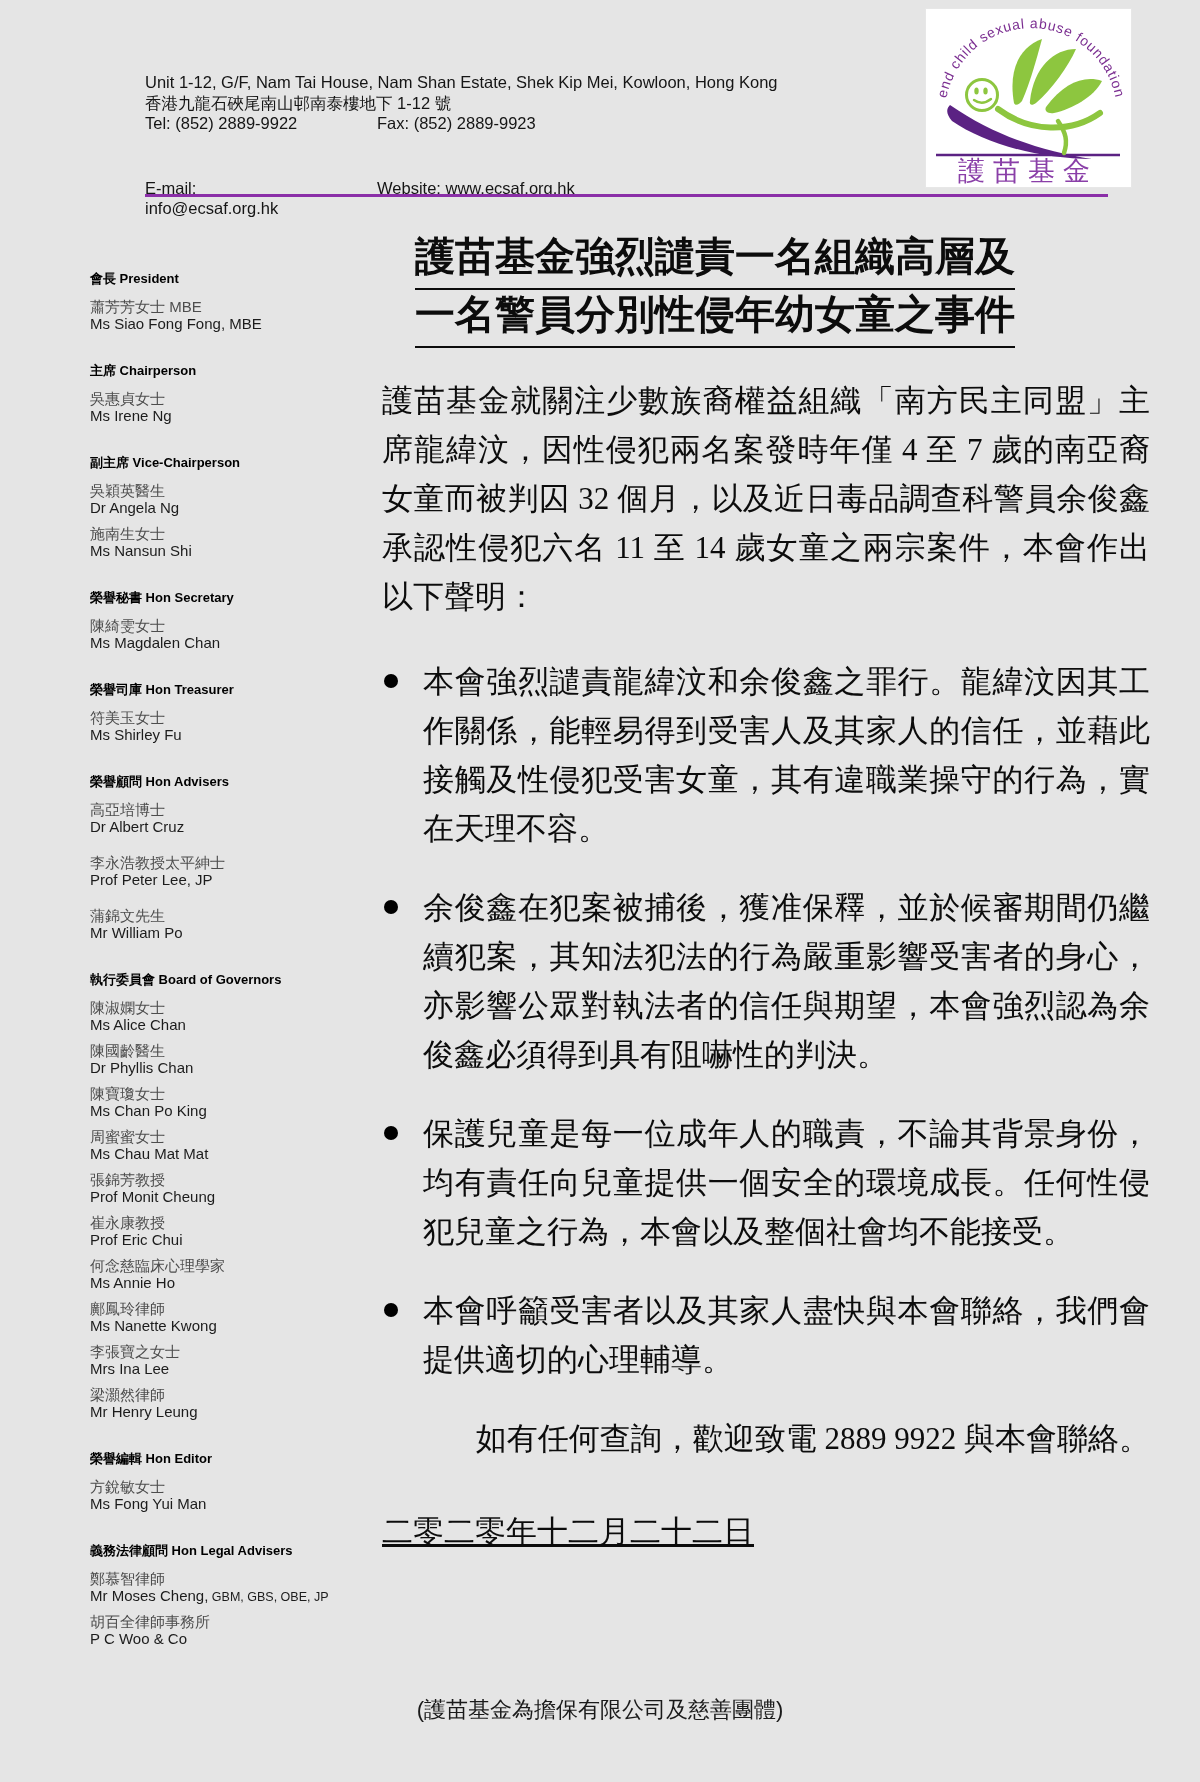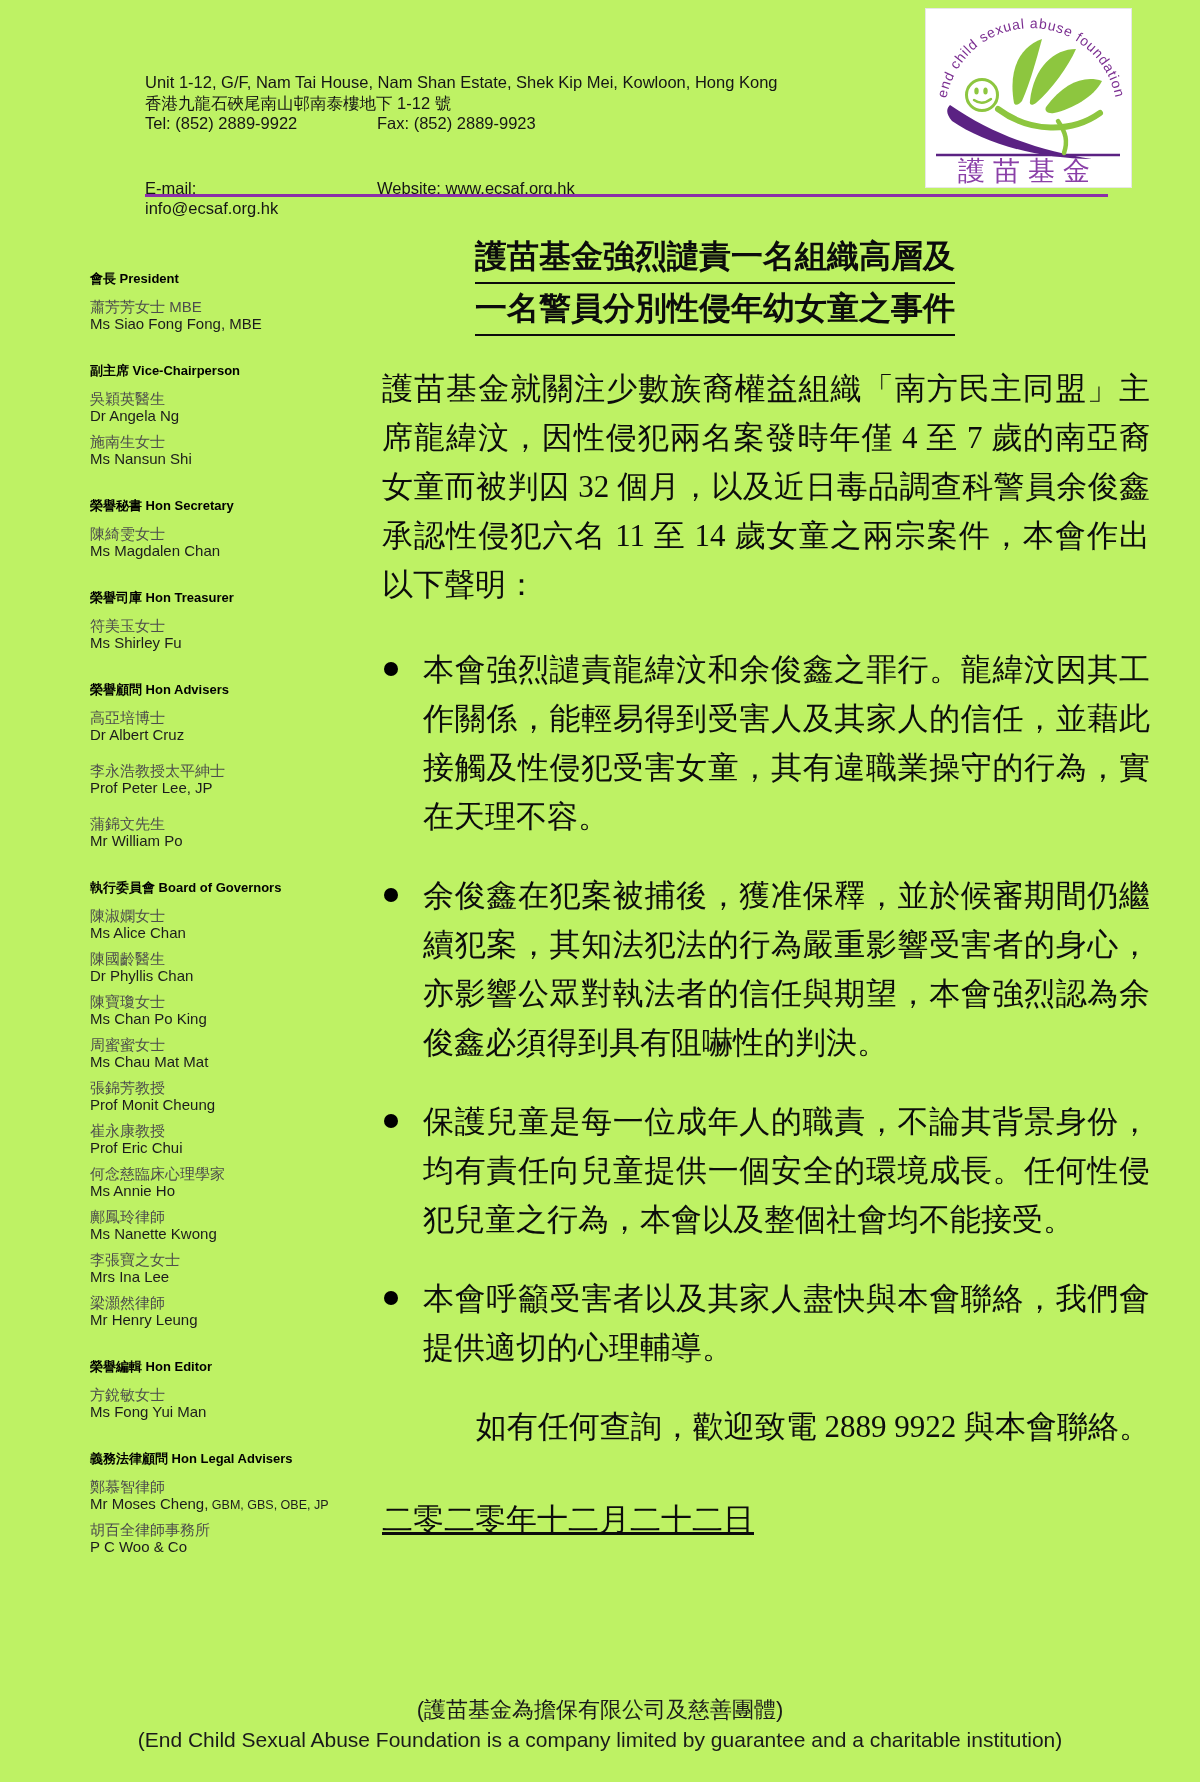--- a/index.html
+++ b/index.html
@@ -1,16 +1,16 @@
 <!DOCTYPE html>
 <html><head>
 <meta charset="utf-8">
 <style>
   html,body{margin:0;padding:0;background:#fff;}
-  .page{position:relative;width:1200px;height:1782px;background:#bef264;overflow:hidden;
+  .page{position:relative;width:1200px;height:1782px;background:#e5e5e5;overflow:hidden;
         font-family:"Liberation Sans","DejaVu Sans",sans-serif;color:#111;}
 
   
   .address{position:absolute;left:145px;top:72px;font-size:16.5px;line-height:20.5px;color:#151515;}
   .address .cols{display:grid;grid-template-columns:188px auto;gap:44px;}
   .logo-box{position:absolute;left:925px;top:8px;width:205px;height:178px;border:1px solid #e7e7e7;background:#fff;}
   .header-rule{position:absolute;left:145px;top:194px;width:963px;height:3px;background:#8B2FA8;}
 
   
   .sidebar{position:absolute;left:90px;top:268px;width:300px;}
@@ -19,22 +19,22 @@
   .member{margin-bottom:7px;}
   .section.wide .member{margin-bottom:17px;}
   .member .zh{display:block;font-size:15px;line-height:17px;color:#4d4d4d;}
   .member .en{display:block;font-size:15px;line-height:17px;color:#1c1c1c;}
   .member .en .suffix{font-size:12.5px;}
 
   
   .main{position:absolute;left:382px;top:232px;width:768px;
         font-family:"Liberation Serif","DejaVu Serif",serif;color:#0c0c0c;}
   .title-wrap{width:666px;text-align:center;margin-bottom:28px;}
-  .title-line{display:inline-block;font-size:32px;line-height:49px;font-weight:bold;
-              border-bottom:2.5px solid #0c0c0c;padding-bottom:1px;}
+  .title-line{display:inline-block;font-size:40px;line-height:49px;font-weight:bold;
+              border-bottom:2.5px solid #0c0c0c;padding-bottom:7px;}
   .intro{font-size:31px;line-height:49px;text-align:justify;margin:0 0 36px 0;}
   .bullet{display:flex;margin-bottom:30px;}
   .bullet-dot{flex:none;width:14px;height:14px;border-radius:50%;background:#000;margin:17px 25px 0 2px;}
   .bullet-text{flex:1;font-size:31px;line-height:49px;text-align:justify;}
   .contact-line{font-size:31px;line-height:49px;margin-top:26px;text-align:right;}
   .date-line{font-size:31px;line-height:49px;margin-top:44px;text-decoration:underline;}
 
   
   .footer{position:absolute;left:0;top:1695px;width:100%;text-align:center;color:#1a1a1a;}
   .footer .zh{font-size:22px;line-height:30px;}
@@ -92,20 +92,29 @@
   <div class="section">
     <div class="section-title">會長 President</div>
     <div>
   <div class="member">
     <span class="zh">蕭芳芳女士 MBE</span>
     <span class="en"><span>Ms Siao Fong Fong, MBE</span><span class="suffix"></span></span>
   </div>
 </div>
   </div>
 
+  <div class="section">
+    <div class="section-title">主席 Chairperson</div>
+    <div>
+  <div class="member">
+    <span class="zh">吳惠貞女士</span>
+    <span class="en"><span>Ms Irene Ng</span><span class="suffix"></span></span>
+  </div>
+</div>
+  </div>
 
   <div class="section">
     <div class="section-title">副主席 Vice-Chairperson</div>
     <div>
   <div class="member">
     <span class="zh">吳穎英醫生</span>
     <span class="en"><span>Dr Angela Ng</span><span class="suffix"></span></span>
   </div>
 
   <div class="member">
@@ -262,16 +271,15 @@
     <span class="bullet-dot"></span>
     <div class="bullet-text">本會呼籲受害者以及其家人盡快與本會聯絡，我們會提供適切的心理輔導。</div>
   </div>
 </div>
     <div class="contact-line">如有任何查詢，歡迎致電 2889 9922 與本會聯絡。</div>
     <div class="date-line">二零二零年十二月二十二日</div>
   </div>
 
   <div class="footer">
     <div class="zh">(護苗基金為擔保有限公司及慈善團體)</div>
-    <div class="en">(End Child Sexual Abuse Foundation is a company limited by guarantee and a charitable institution)</div>
   </div>
 
 </div>
 
 </body></html>

